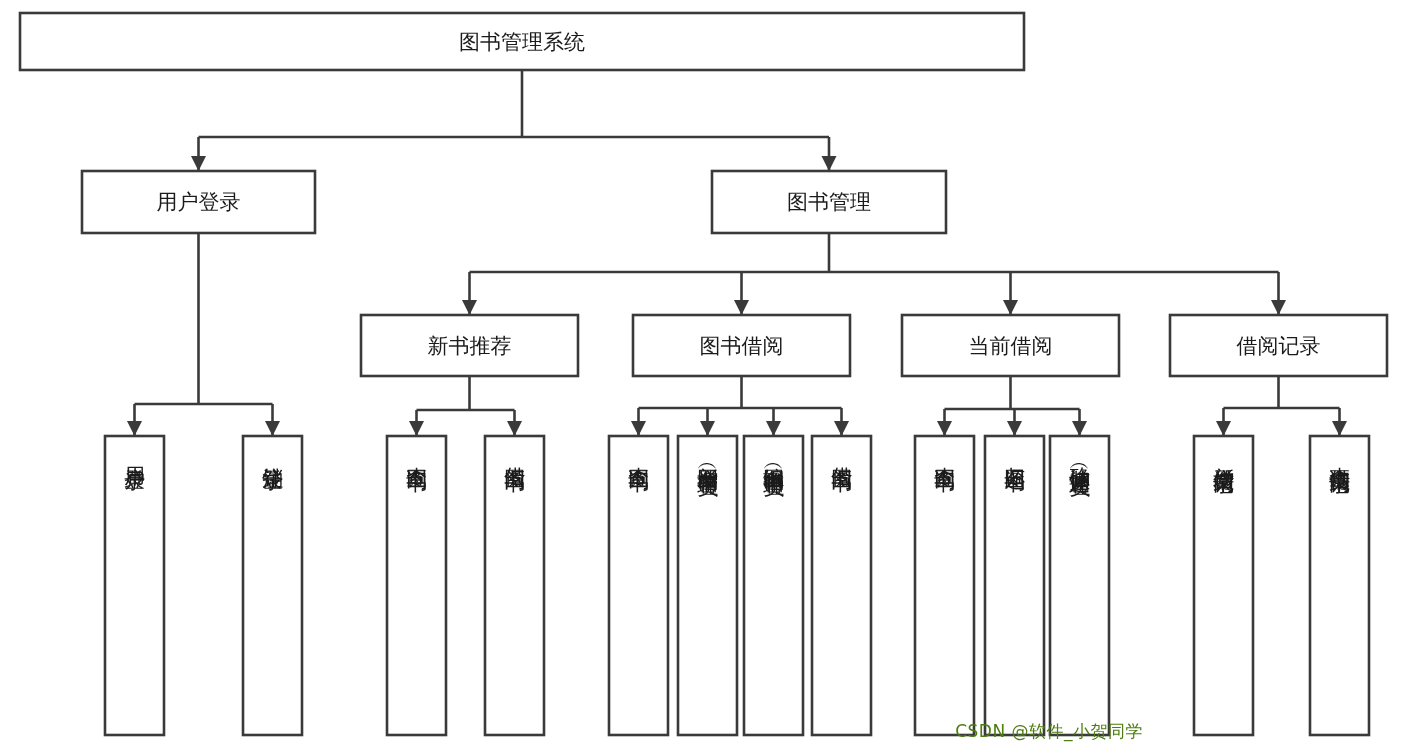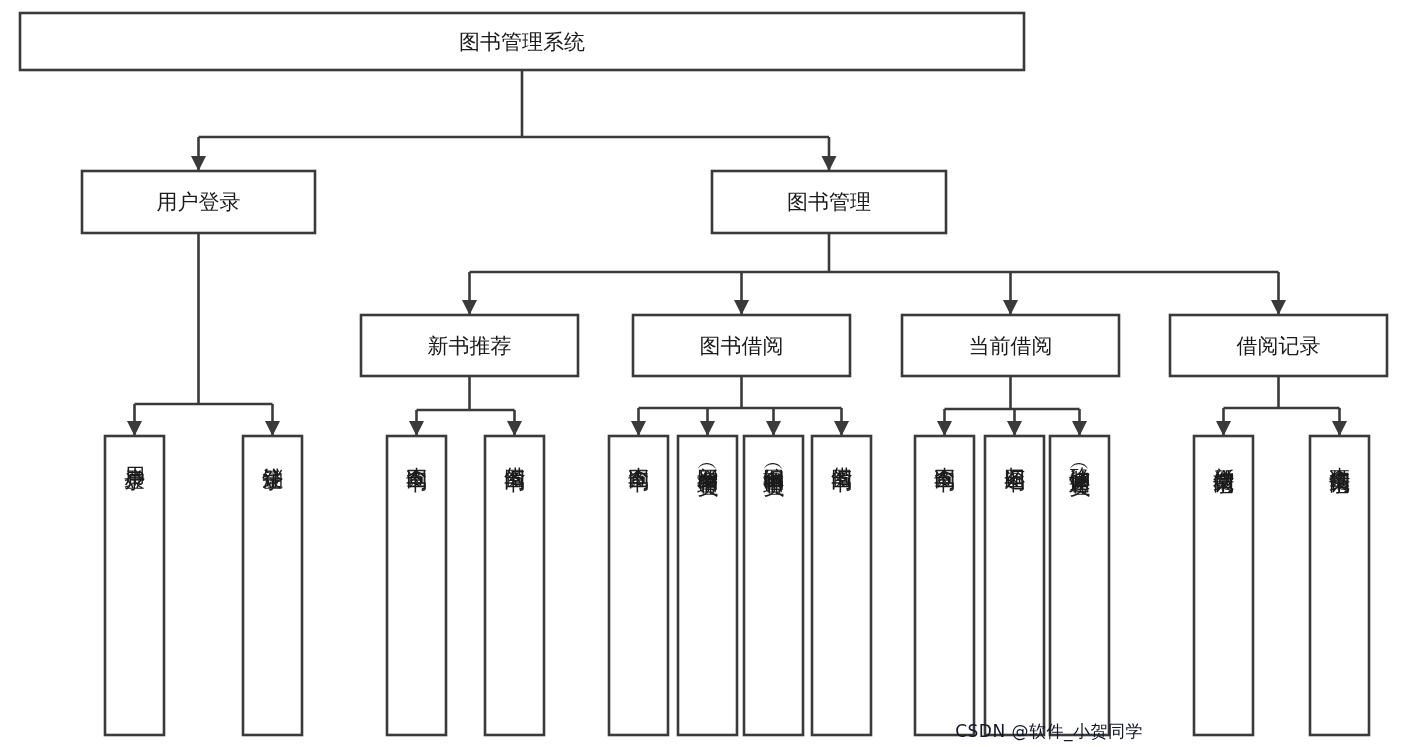--- a/index.html
+++ b/index.html
@@ -64,21 +64,21 @@
     display: flex;
     align-items: flex-start;
     justify-content: center;
   }
   .watermark {
     position: absolute;
     right: 8px;
     bottom: 4px;
     font-family: "DejaVu Sans", "Liberation Sans", sans-serif;
     font-size: 17px;
-    color: #0f172a;
+    color: #4d7c0f;
     white-space: nowrap;
     letter-spacing: 0.5px;
   }
 </style>
 </head>
 <body>
 
 <div id="diagram-root">
 
   <svg class="flow" viewBox="0 0 1405 747">

